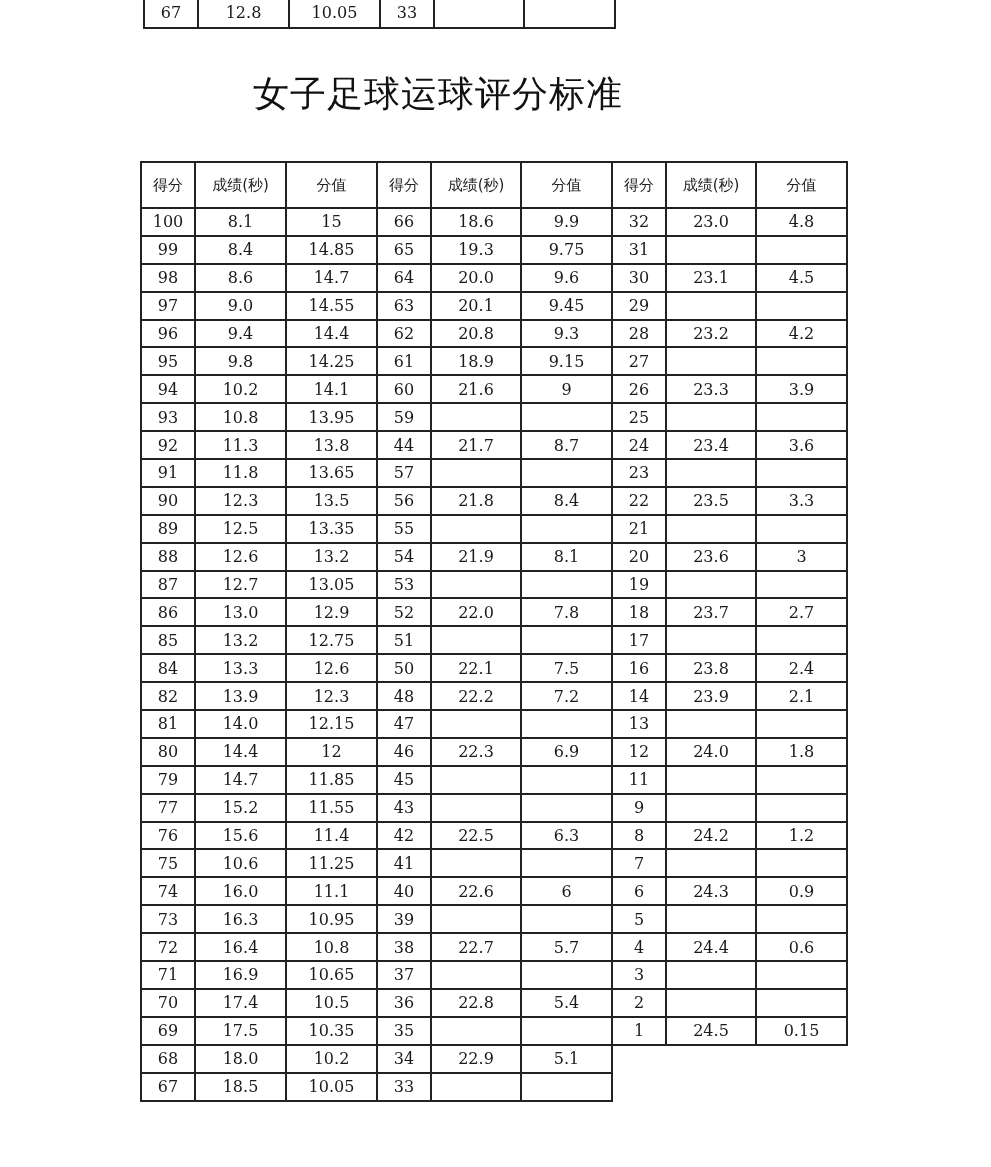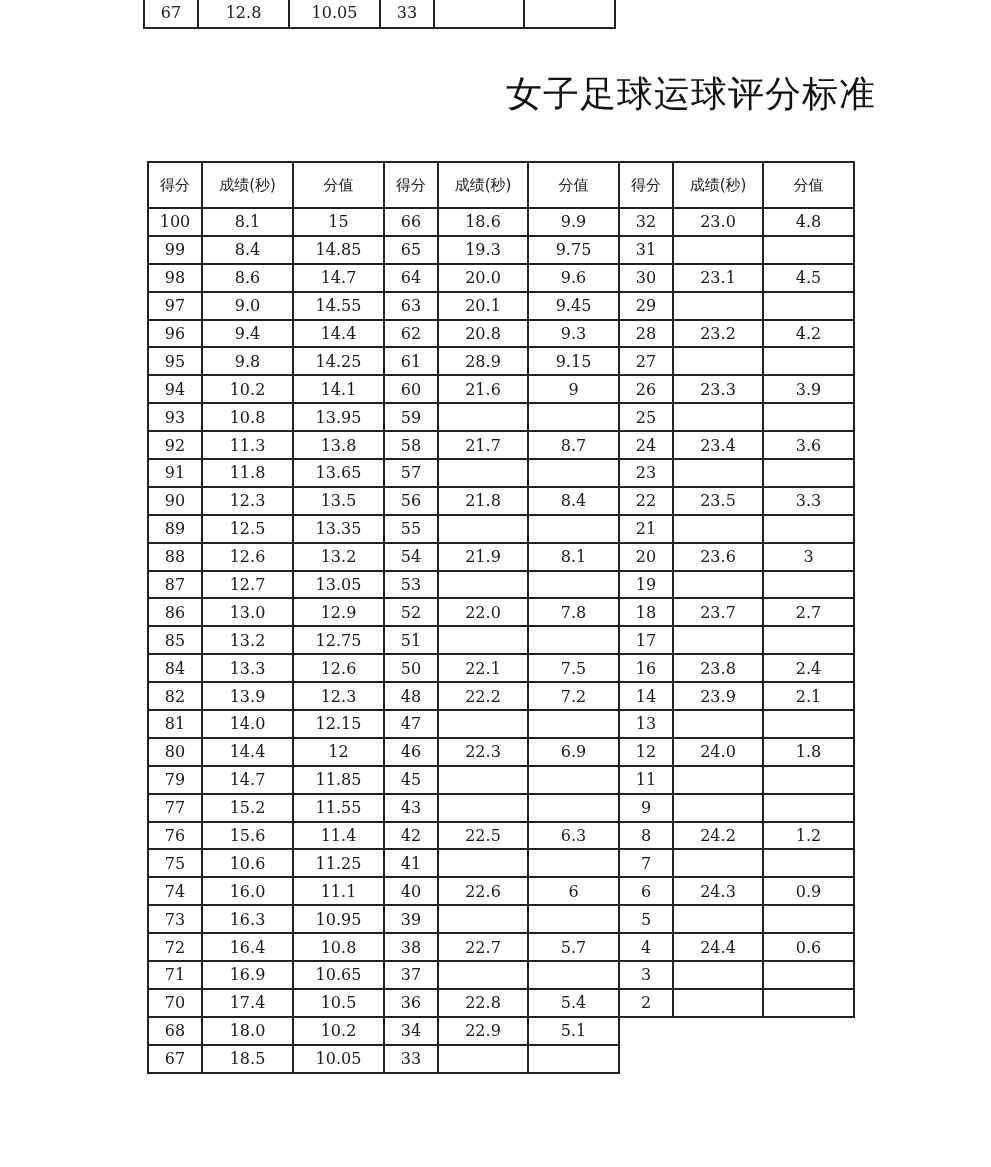--- a/index.html
+++ b/index.html
@@ -29,31 +29,31 @@
       padding: 0;
       text-align: center;
       font-size: 16px;
       font-family: "DejaVu Serif", "Liberation Serif", serif;
     }
     .title {
       position: absolute;
       left: 0;
       width: 876px;
       top: 70px;
-      text-align: right;
+      text-align: center;
       font-size: 36px;
       font-family: "DejaVu Sans", "Liberation Sans", sans-serif;
       font-weight: normal;
       letter-spacing: 1px;
       color: #111;
       margin: 0;
     }
     .score-table {
       position: absolute;
-      left: 147px;
+      left: 140px;
       top: 161px;
       border-collapse: collapse;
       table-layout: fixed;
     }
     .score-table th,
     .score-table td {
       border: 2px solid #222;
       padding: 0;
       text-align: center;
       font-weight: normal;
@@ -182,21 +182,21 @@
         <td>9.3</td>
         <td>28</td>
         <td>23.2</td>
         <td>4.2</td>
       </tr>
       <tr>
         <td>95</td>
         <td>9.8</td>
         <td>14.25</td>
         <td>61</td>
-        <td>28.9</td>
+        <td>18.9</td>
         <td>9.15</td>
         <td>27</td>
         <td></td>
         <td></td>
       </tr>
       <tr>
         <td>94</td>
         <td>10.2</td>
         <td>14.1</td>
         <td>60</td>
@@ -214,21 +214,21 @@
         <td></td>
         <td></td>
         <td>25</td>
         <td></td>
         <td></td>
       </tr>
       <tr>
         <td>92</td>
         <td>11.3</td>
         <td>13.8</td>
-        <td>58</td>
+        <td>44</td>
         <td>21.7</td>
         <td>8.7</td>
         <td>24</td>
         <td>23.4</td>
         <td>3.6</td>
       </tr>
       <tr>
         <td>91</td>
         <td>11.8</td>
         <td>13.65</td>
@@ -442,20 +442,31 @@
         <td>17.4</td>
         <td>10.5</td>
         <td>36</td>
         <td>22.8</td>
         <td>5.4</td>
         <td>2</td>
         <td></td>
         <td></td>
       </tr>
       <tr>
+        <td>69</td>
+        <td>17.5</td>
+        <td>10.35</td>
+        <td>35</td>
+        <td></td>
+        <td></td>
+        <td>1</td>
+        <td>24.5</td>
+        <td>0.15</td>
+      </tr>
+      <tr>
         <td>68</td>
         <td>18.0</td>
         <td>10.2</td>
         <td>34</td>
         <td>22.9</td>
         <td>5.1</td>
         <td class="empty-outside"></td>
         <td class="empty-outside"></td>
         <td class="empty-outside"></td>
       </tr>

